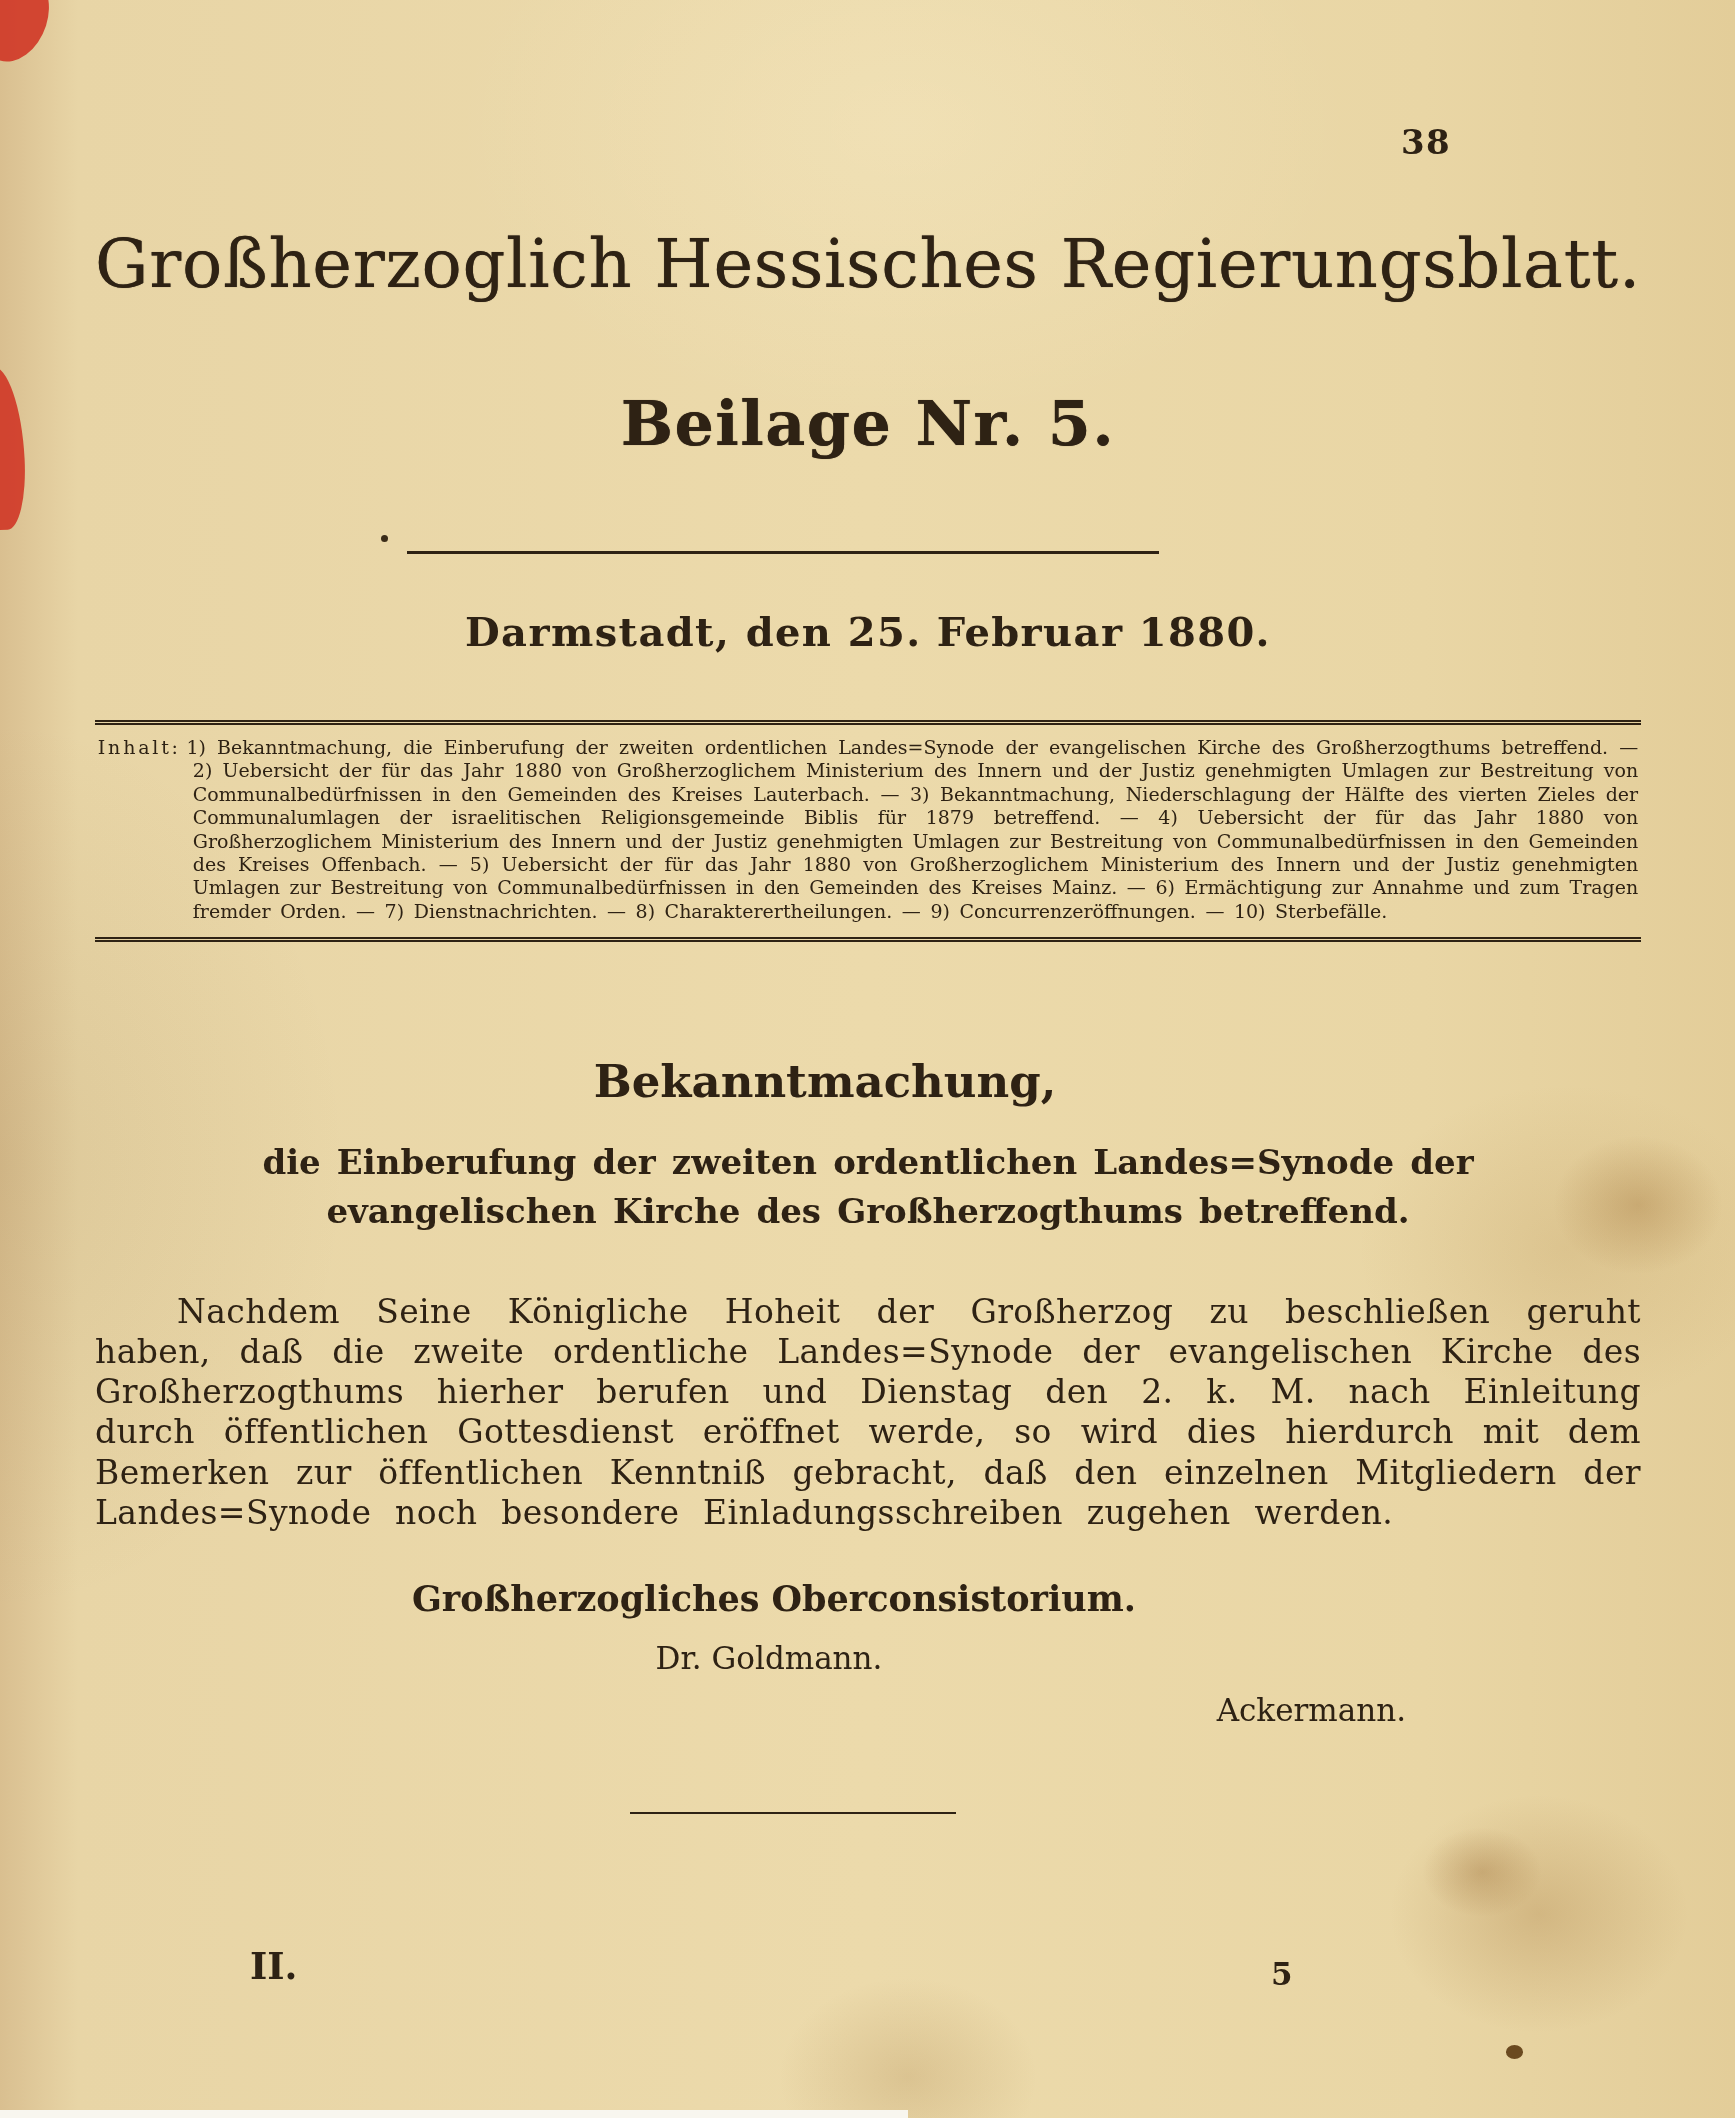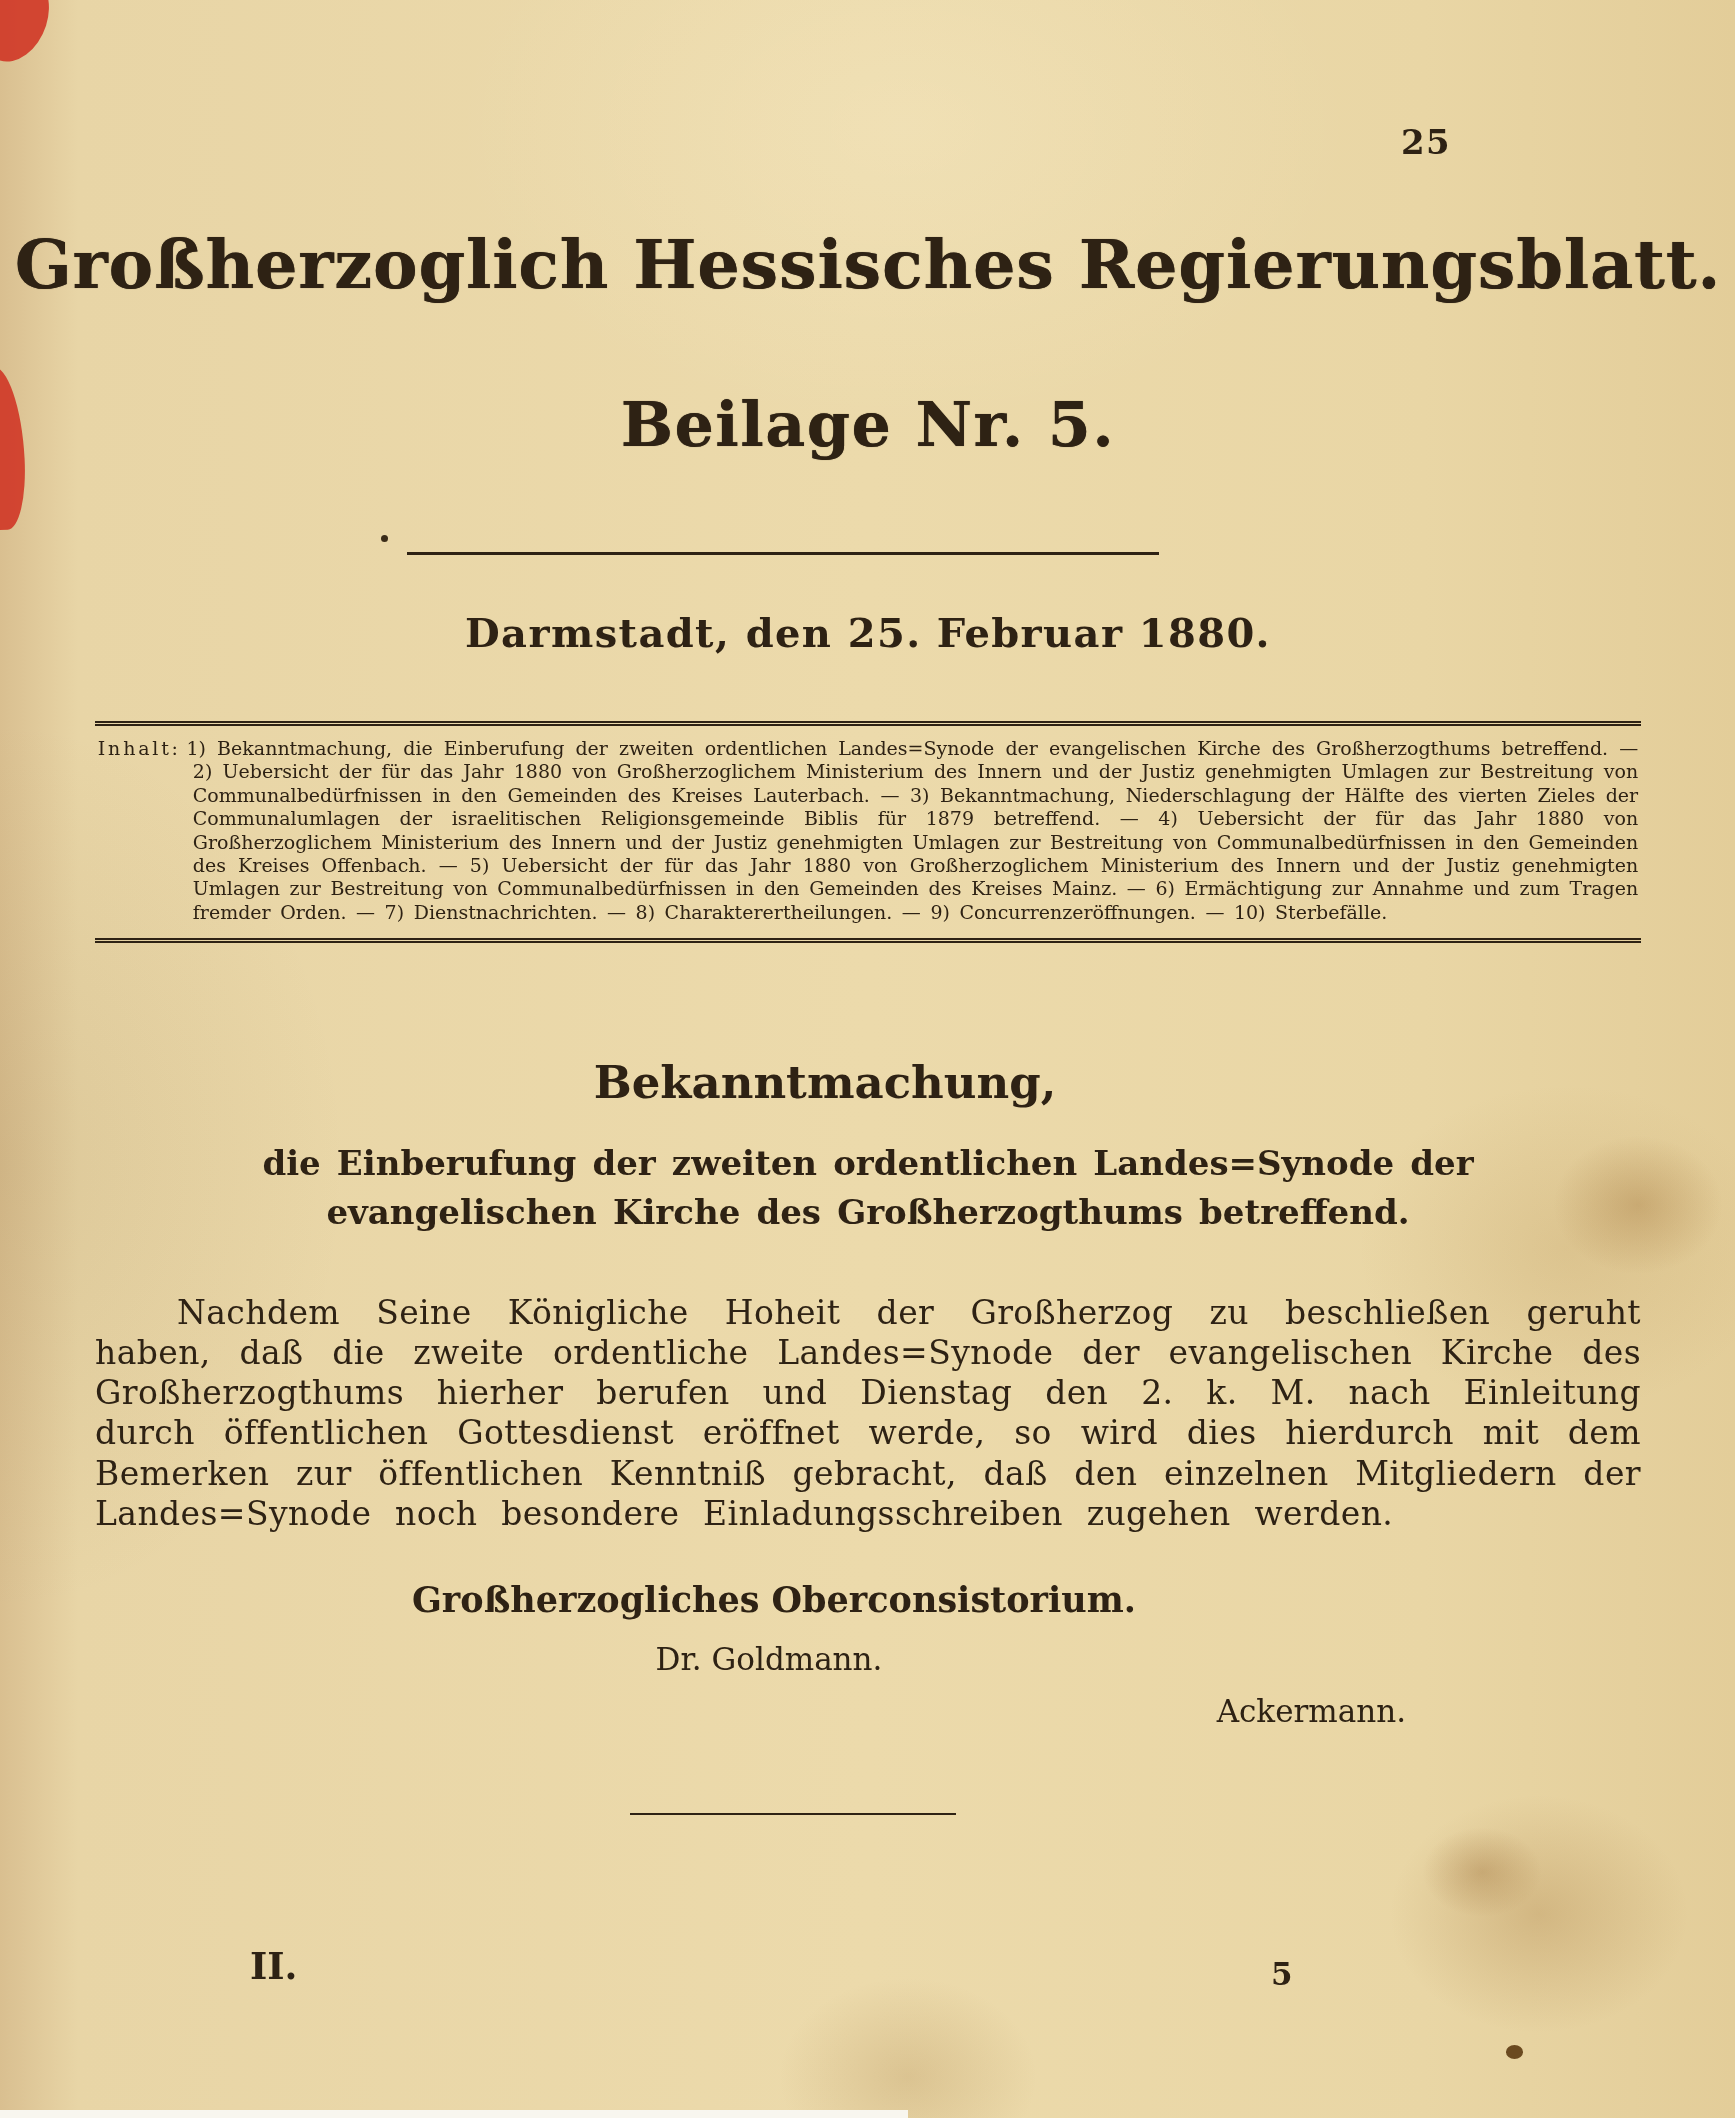--- a/index.html
+++ b/index.html
@@ -28,21 +28,21 @@
   .red-left { left:-24px; top:366px; width:48px; height:164px; border-radius:0 60% 45% 0; transform:rotate(-3deg); }
   .ink-dot  { position:absolute; background:#6b4a20; border-radius:50%; }
   .dot-a { left:1506px; top:2045px; width:17px; height:13.5px; }
   .dot-b { left:381px;  top:535px;  width:7px; height:7px; background:#3a2c18; }
   .scan-edge { position:absolute; left:0; bottom:0; width:908px; height:9.2px; background:#f8f6ef; }
 
   .page-number { position:absolute; top:122px; right:285px; font-size:34px; font-weight:bold; letter-spacing:1.4px; }
 
   .masthead-title {
     margin-top:225px; text-align:center;
-    font-size:67px; font-weight:bold; letter-spacing:0.7px;
+    font-size:67px; font-weight:normal; letter-spacing:0.7px;
     text-shadow:0 0 0.7px rgba(46,34,20,.85);
   }
   .masthead-subtitle {
     margin-top:84px; text-align:center;
     font-size:62px; font-weight:bold; letter-spacing:1.4px;
     text-shadow:0 0 0.7px rgba(46,34,20,.85);
   }
   .rule-1 { width:752px; height:2.8px; background:#2e2214; margin:91px auto 0; transform:translateX(-85px); }
   .masthead-dateline { margin-top:54px; text-align:center; font-size:40px; font-weight:bold; letter-spacing:1.4px; }
 
@@ -81,21 +81,21 @@
 <body>
 
 <div class="page">
 
   <div class="red-mark red-top"></div>
   <div class="red-mark red-left"></div>
   <div class="ink-dot dot-a"></div>
   <div class="ink-dot dot-b"></div>
   <div class="scan-edge"></div>
 
-  <div class="page-number">25</div>
+  <div class="page-number">38</div>
 
   <header>
     <h1 class="masthead-title">Großherzoglich Hessisches Regierungsblatt.</h1>
     <h2 class="masthead-subtitle">Beilage Nr. 5.</h2>
     <div class="rule-1"></div>
     <div class="masthead-dateline">Darmstadt, den 25. Februar 1880.</div>
   </header>
 
   <section class="contents">
     <p><span class="inhalt-label">Inhalt:</span><span>1) Bekanntmachung, die Einberufung der zweiten ordentlichen Landes=Synode der evangelischen Kirche des Großherzogthums betreffend. — 2) Uebersicht der für das Jahr 1880 von Großherzoglichem Ministerium des Innern und der Justiz genehmigten Umlagen zur Bestreitung von Communalbedürfnissen in den Gemeinden des Kreises Lauterbach. — 3) Bekanntmachung, Niederschlagung der Hälfte des vierten Zieles der Communalumlagen der israelitischen Religionsgemeinde Biblis für 1879 betreffend. — 4) Uebersicht der für das Jahr 1880 von Großherzoglichem Ministerium des Innern und der Justiz genehmigten Umlagen zur Bestreitung von Communalbedürfnissen in den Gemeinden des Kreises Offenbach. — 5) Uebersicht der für das Jahr 1880 von Großherzoglichem Ministerium des Innern und der Justiz genehmigten Umlagen zur Bestreitung von Communalbedürfnissen in den Gemeinden des Kreises Mainz. — 6) Ermächtigung zur Annahme und zum Tragen fremder Orden. — 7) Dienstnachrichten. — 8) Charakterertheilungen. — 9) Concurrenzeröffnungen. — 10) Sterbefälle.</span></p>

